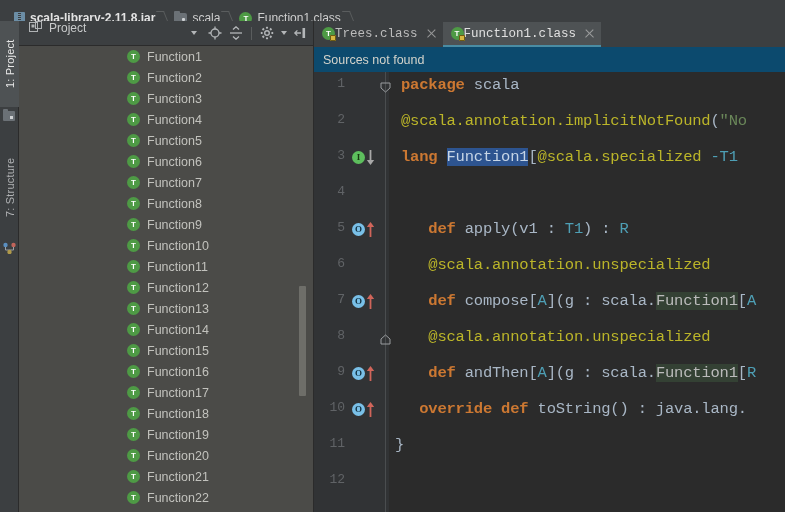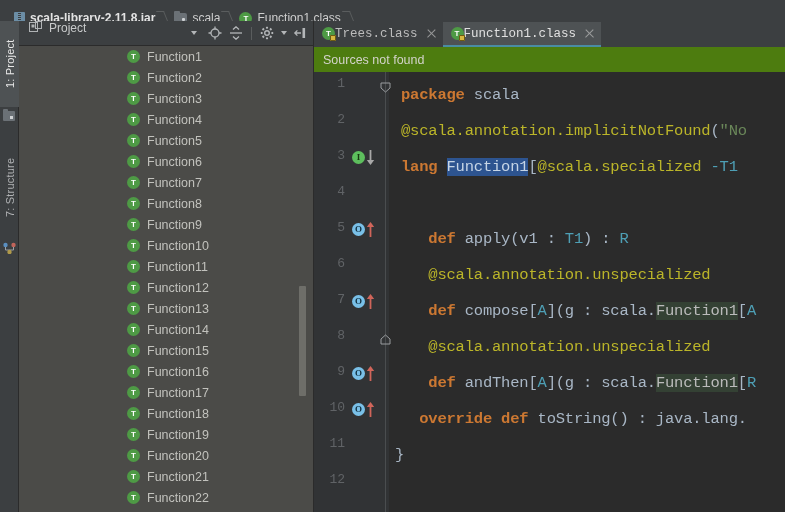--- a/index.html
+++ b/index.html
@@ -132,21 +132,21 @@
     margin-left:8px;width:11px;height:11px;position:relative;opacity:.72;flex:none;
   }
   .etab .eclose::before,.etab .eclose::after{
     content:"";position:absolute;left:0;top:5px;width:11px;height:1.4px;background:#b9b9b9;
   }
   .etab .eclose::before{transform:rotate(45deg);}
   .etab .eclose::after{transform:rotate(-45deg);}
 
   .banner{
     position:absolute;left:0;top:26px;width:471px;height:25px;
-    background:#4d7c0f;color:#d3d3cb;font-size:12.5px;
+    background:#0c4a6e;color:#d3d3cb;font-size:12.5px;
     display:flex;align-items:center;padding-left:9px;box-sizing:border-box;
   }
 
   .code{
     position:absolute;left:0;top:51px;width:471px;height:440px;
     background:#2b2b2b;overflow:hidden;
   }
   .gutter{
     position:absolute;left:0;top:0;width:75px;height:440px;background:#313335;
   }
@@ -174,21 +174,21 @@
     text-align:center;font-family:"Liberation Serif",serif;
   }
   .g-arrow-up{
     position:absolute;left:14px;top:0px;width:9px;height:17px;
   }
   .fold-open{
     position:absolute;width:11px;height:11px;
   }
 
   .codelines{
-    position:absolute;left:75px;top:14px;width:396px;height:320px;
+    position:absolute;left:75px;top:4px;width:396px;height:320px;
   }
   .cline{
     position:absolute;left:0;height:36px;line-height:36px;white-space:pre;
     font-family:"Liberation Mono", monospace;font-size:15.5px;
     letter-spacing:-0.2px;
   }
   .kw{color:#cc7832;font-weight:bold;}
   .pl{color:#a9b7c6;}
   .anno{color:#bbb529;}
   .str{color:#6a8759;}

